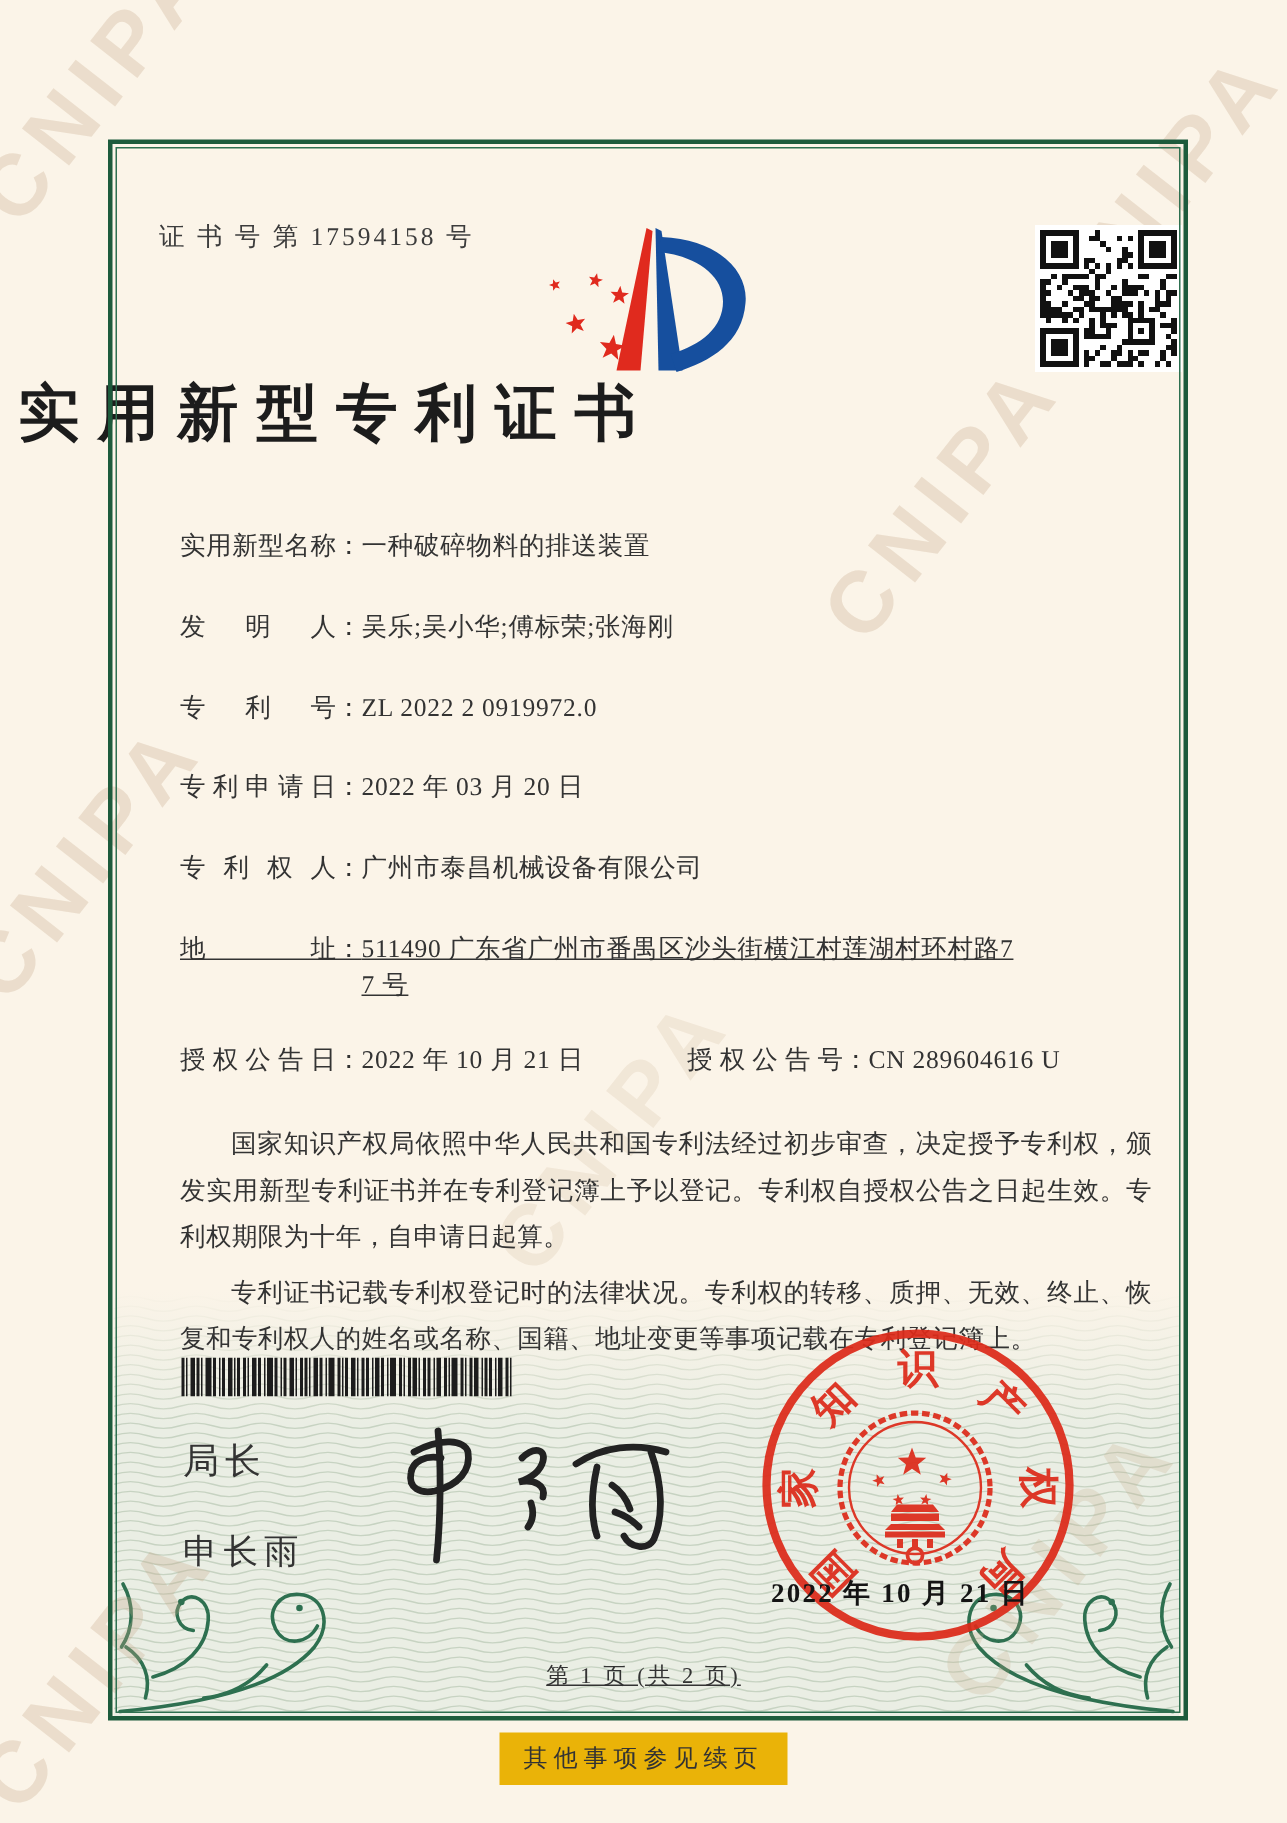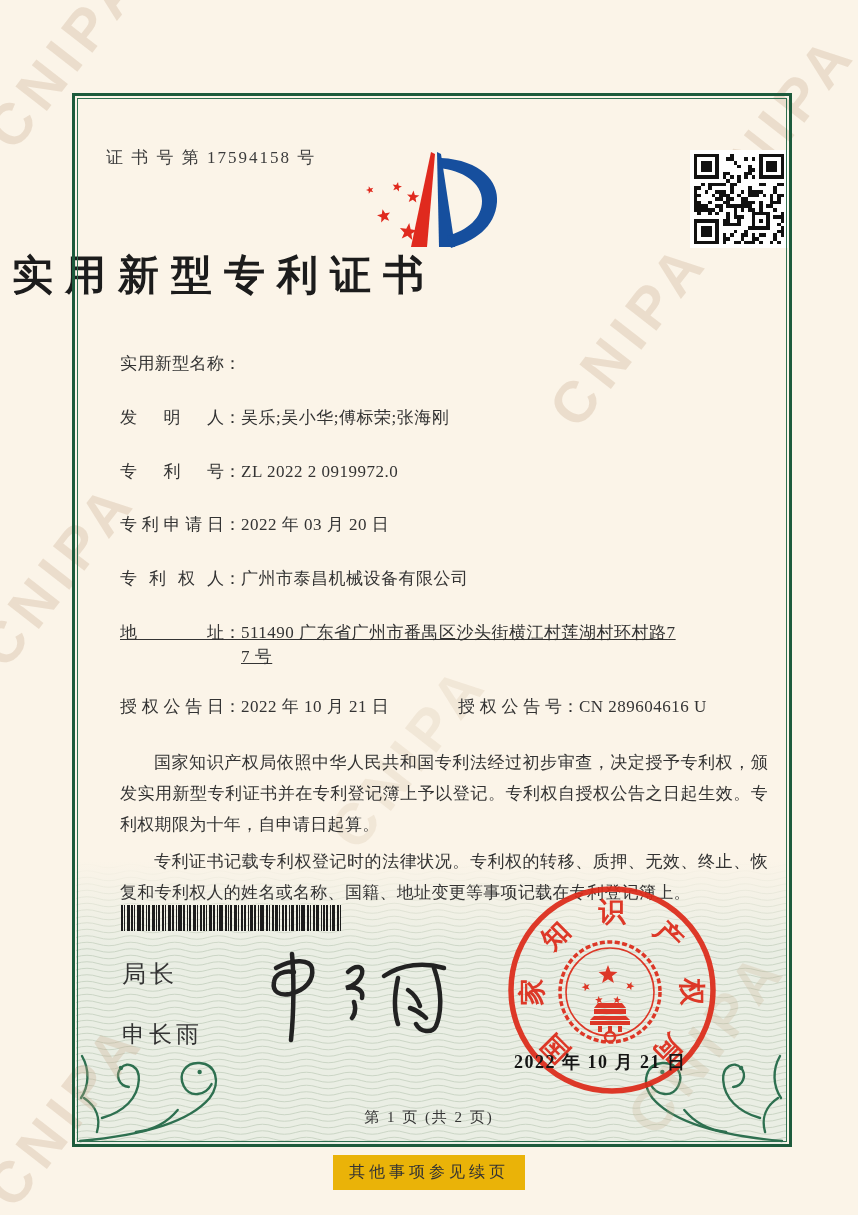--- a/index.html
+++ b/index.html
@@ -39,21 +39,21 @@
         letter-spacing:0.3px;color:#333;}
   .para1{margin-top:16px;}
   .barcode{position:absolute;left:120px;top:905px;width:225px;height:26px;z-index:2;}
   .signer-title{position:absolute;left:122px;top:958px;font-size:24px;letter-spacing:4px;z-index:3;}
   .signer-name{position:absolute;left:122px;top:1019px;font-size:23px;letter-spacing:4px;z-index:3;}
   .signature{position:absolute;left:248px;top:946px;width:215px;height:100px;z-index:3;}
   .seal{position:absolute;left:502px;top:880px;width:220px;height:220px;z-index:4;opacity:0.93;}
   .seal-date{position:absolute;left:514px;top:1050px;font-size:18px;letter-spacing:1.5px;
              color:#141414;font-weight:600;z-index:5;}
   .page-num{position:absolute;left:0;right:0;top:1108px;text-align:center;font-size:15px;
-            letter-spacing:2px;color:#333;z-index:3;}
+            letter-spacing:2px;color:#333;z-index:3;text-decoration:underline;}
   .note{position:absolute;left:50%;top:1155px;transform:translateX(-50%);font-size:16px;
         letter-spacing:4px;color:#333;background:#eab308;padding:7px 16px;z-index:3;}
 </style>
 </head>
 <body>
 
 <div class="page">
 
   <span class="wm wm1">CNIPA</span>
   <span class="wm wm2">CNIPA</span>
@@ -326,20 +326,21 @@
         <rect x="23" y="24" width="1" height="1" fill="#111"></rect>
       </g>
   </svg>
 
   <div class="title">实用新型专利证书</div>
 
   <div class="content">
     <div class="frow">
       <span class="flabel">实用新型名称</span>
         <span class="fcolon">：</span>
+        <span class="fvalue">一种破碎物料的排送装置</span>
     </div>
     <div class="frow">
       <span class="flabel">发明人</span>
         <span class="fcolon">：</span>
         <span class="fvalue">吴乐;吴小华;傅标荣;张海刚</span>
     </div>
     <div class="frow">
       <span class="flabel">专利号</span>
         <span class="fcolon">：</span>
         <span class="fvalue">ZL 2022 2 0919972.0</span>

